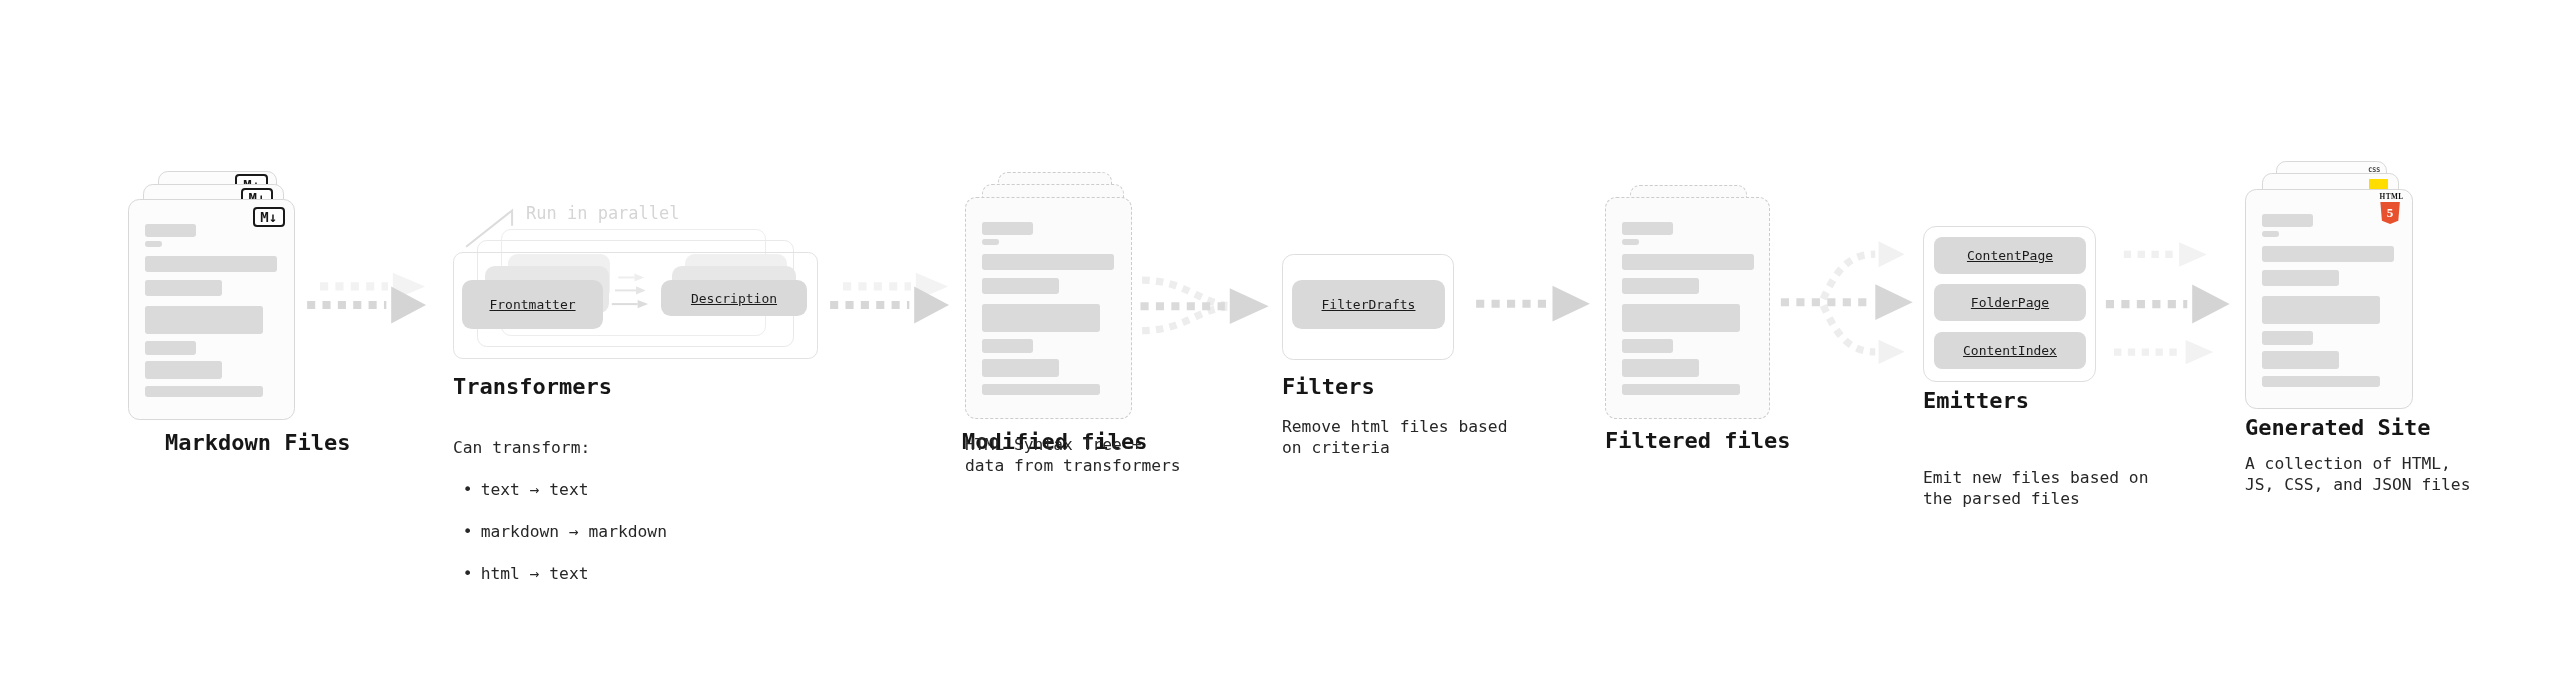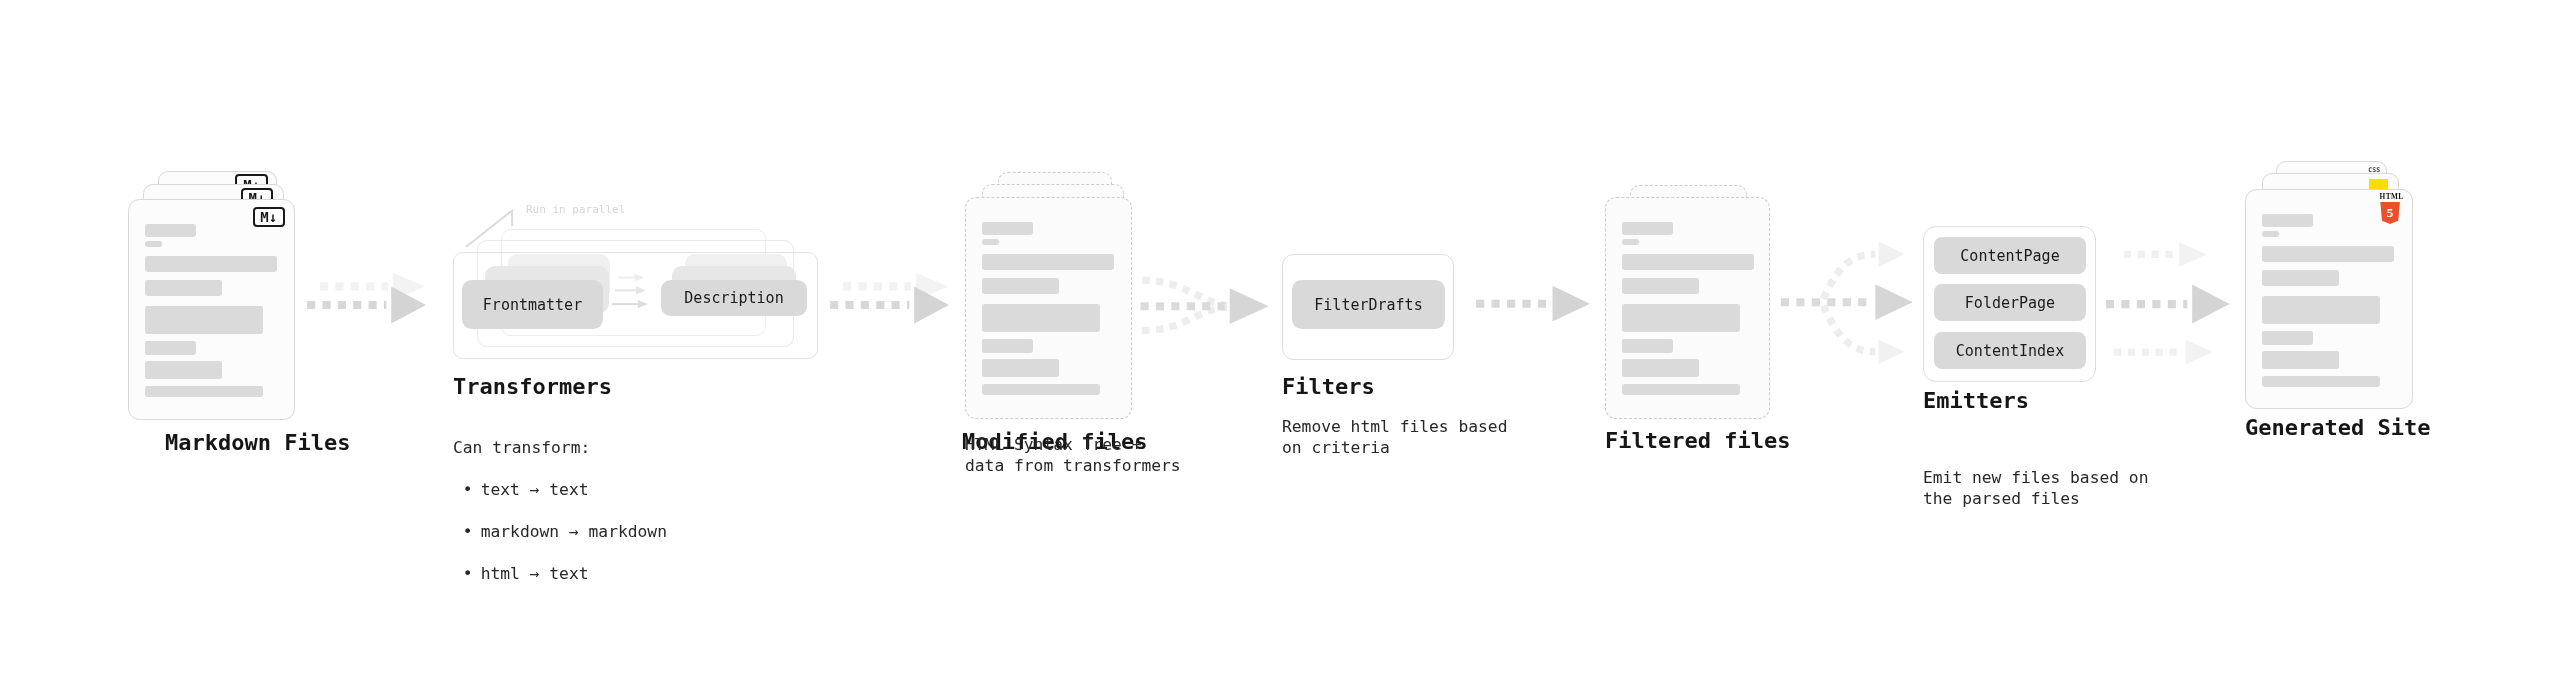--- a/index.html
+++ b/index.html
@@ -28,26 +28,26 @@
   .html5-badge .h5-text{display:block;font-size:7.3px;font-weight:bold;color:#111;letter-spacing:0.4px;line-height:8.1px;}
   .h5-shield{width:19.5px;height:22px;margin:0.8px auto 0;background:#e8512d;
     clip-path:polygon(0 0,100% 0,92% 86%,50% 100%,8% 86%);
     display:flex;align-items:center;justify-content:center;}
   .h5-shield span{color:#fff;font-size:13px;font-weight:bold;line-height:13px;}
   
   .stage-label{position:absolute;font-size:22px;line-height:24.4px;font-weight:600;color:#161616;white-space:nowrap;}
   .stage-desc{position:absolute;font-size:16.3px;line-height:21px;color:#272727;white-space:pre-line;}
   .bullet-line{white-space:nowrap;}
   .bullet-line .bullet{margin:0 8.1px 0 9.8px;}
-  .annotation{position:absolute;font-size:11px;color:#d5d5d5;white-space:nowrap;}
+  .annotation{position:absolute;font-size:17px;color:#d5d5d5;white-space:nowrap;}
   
   .frame{position:absolute;border-radius:9.8px;box-sizing:border-box;border:1.6px solid #e4e4e4;background:transparent;}
   .panel{position:absolute;background:#ffffff;border:1.6px solid #dedede;box-sizing:border-box;}
   .pill{position:absolute;background:#d9d9d9;border-radius:9.8px;display:flex;align-items:center;justify-content:center;
-    font-size:15px;color:#1b1b1b;white-space:nowrap;}
+    font-size:13px;color:#1b1b1b;white-space:nowrap;text-decoration:underline;}
   .pill-ghost{position:absolute;border-radius:9.8px;}
   .conn{position:absolute;}
 </style>
 </head>
 <body>
 
 <div id="canvas">
 
   <div>
     <div class="file-card back2" style="left:158px;top:171px;width:119px;height:41px;">
@@ -225,15 +225,17 @@
           <i style="left: 16.3px; top: 56px; width: 132px; height: 16.3px;"></i>
           <i style="left: 16.3px; top: 80px; width: 77px; height: 16.3px;"></i>
           <i style="left: 16.3px; top: 106px; width: 118px; height: 28.4px;"></i>
           <i style="left: 16.3px; top: 141px; width: 51px; height: 14px;"></i>
           <i style="left: 16.3px; top: 161px; width: 77px; height: 18px;"></i>
           <i style="left: 16.3px; top: 186px; width: 118px; height: 11.4px;"></i>
         </div>
     </div>
   </div>
   <div class="stage-label" style="left:2245px;top:416px;">Generated Site</div>
+  <div class="stage-desc" style="left:2245px;top:453px;">A collection of HTML,
+JS, CSS, and JSON files</div>
 
 </div>
 
 
 </body></html>

